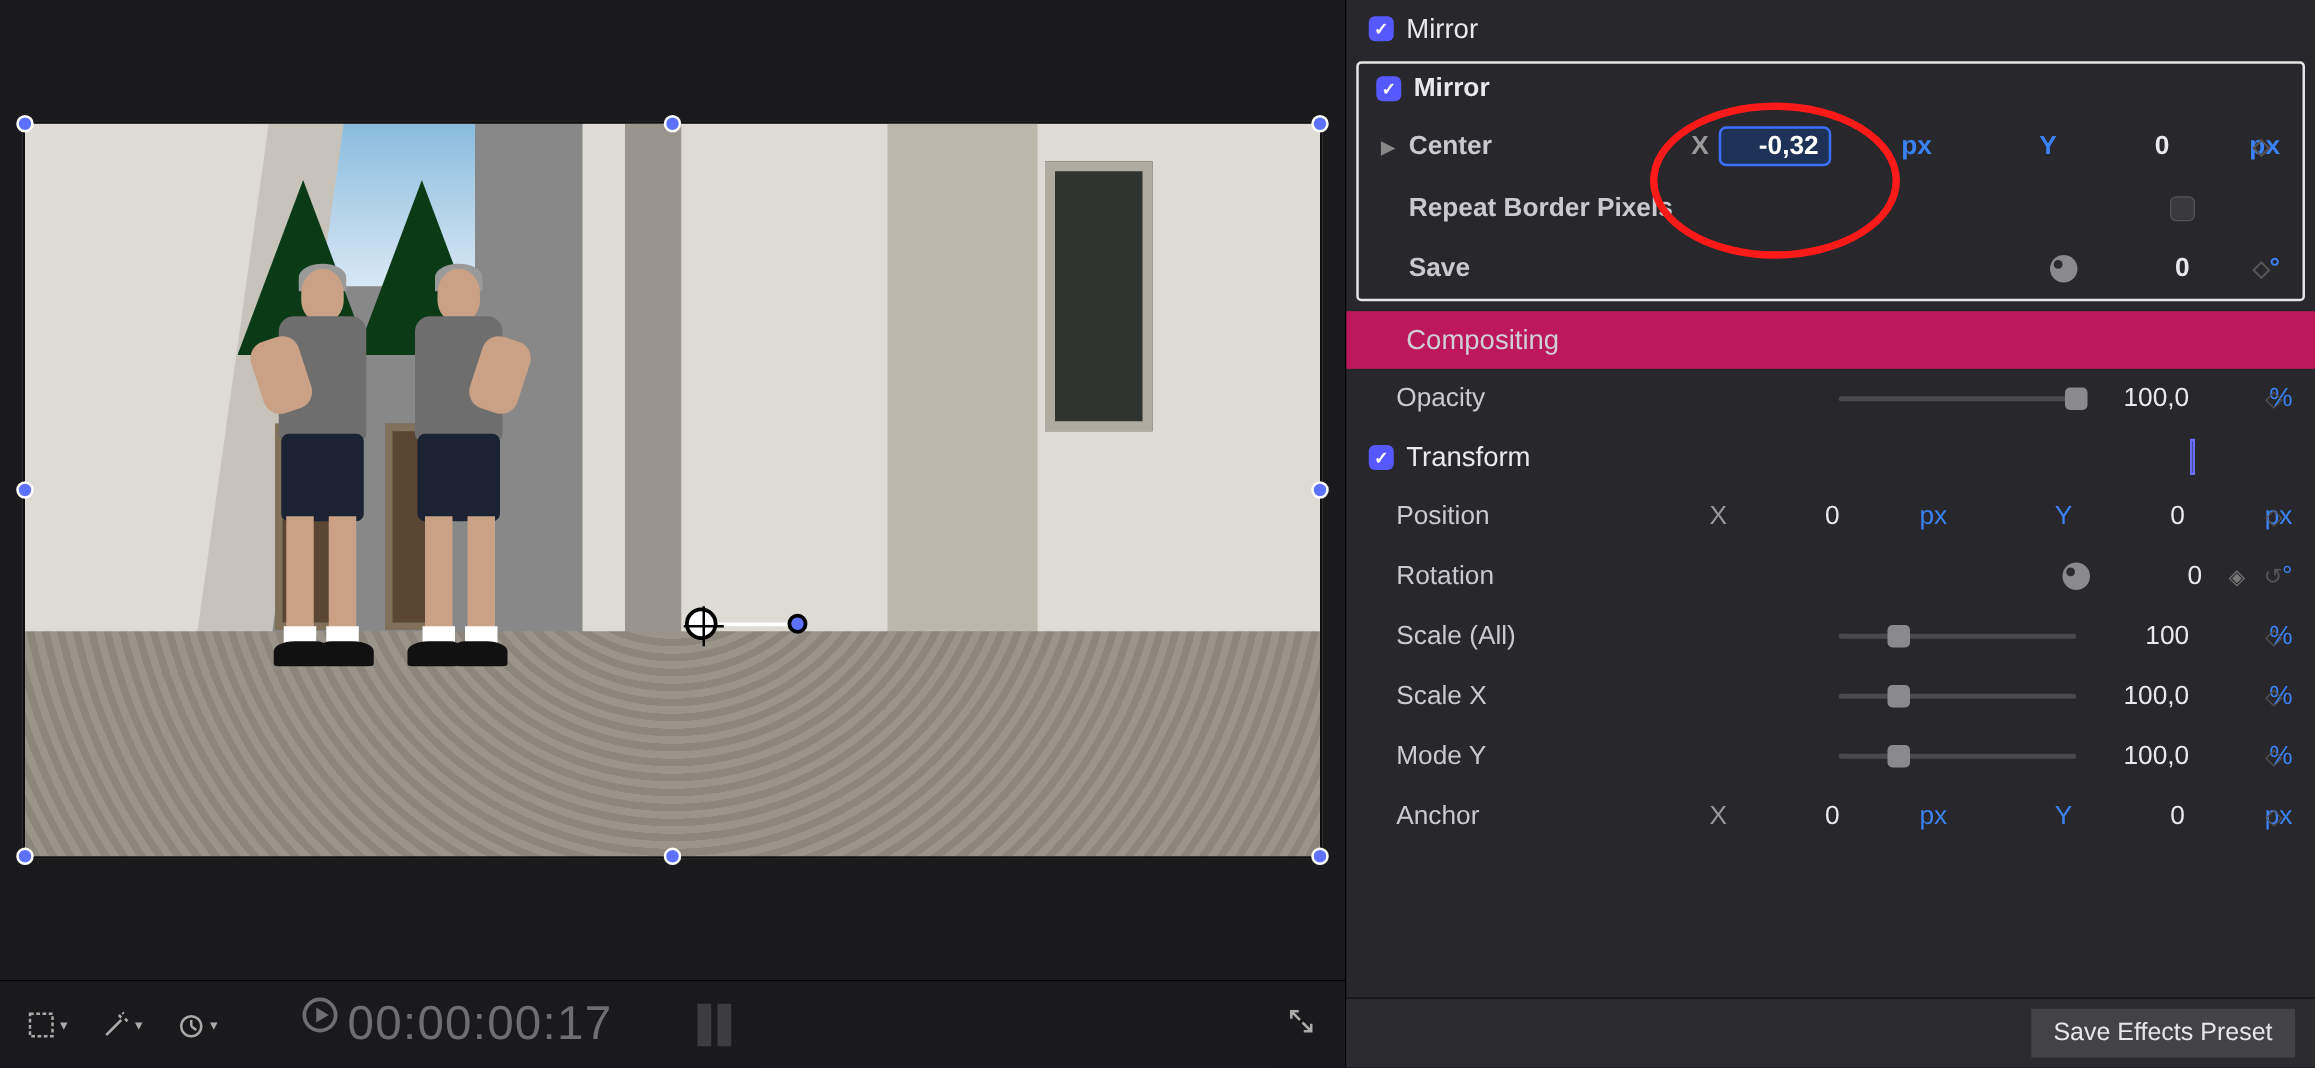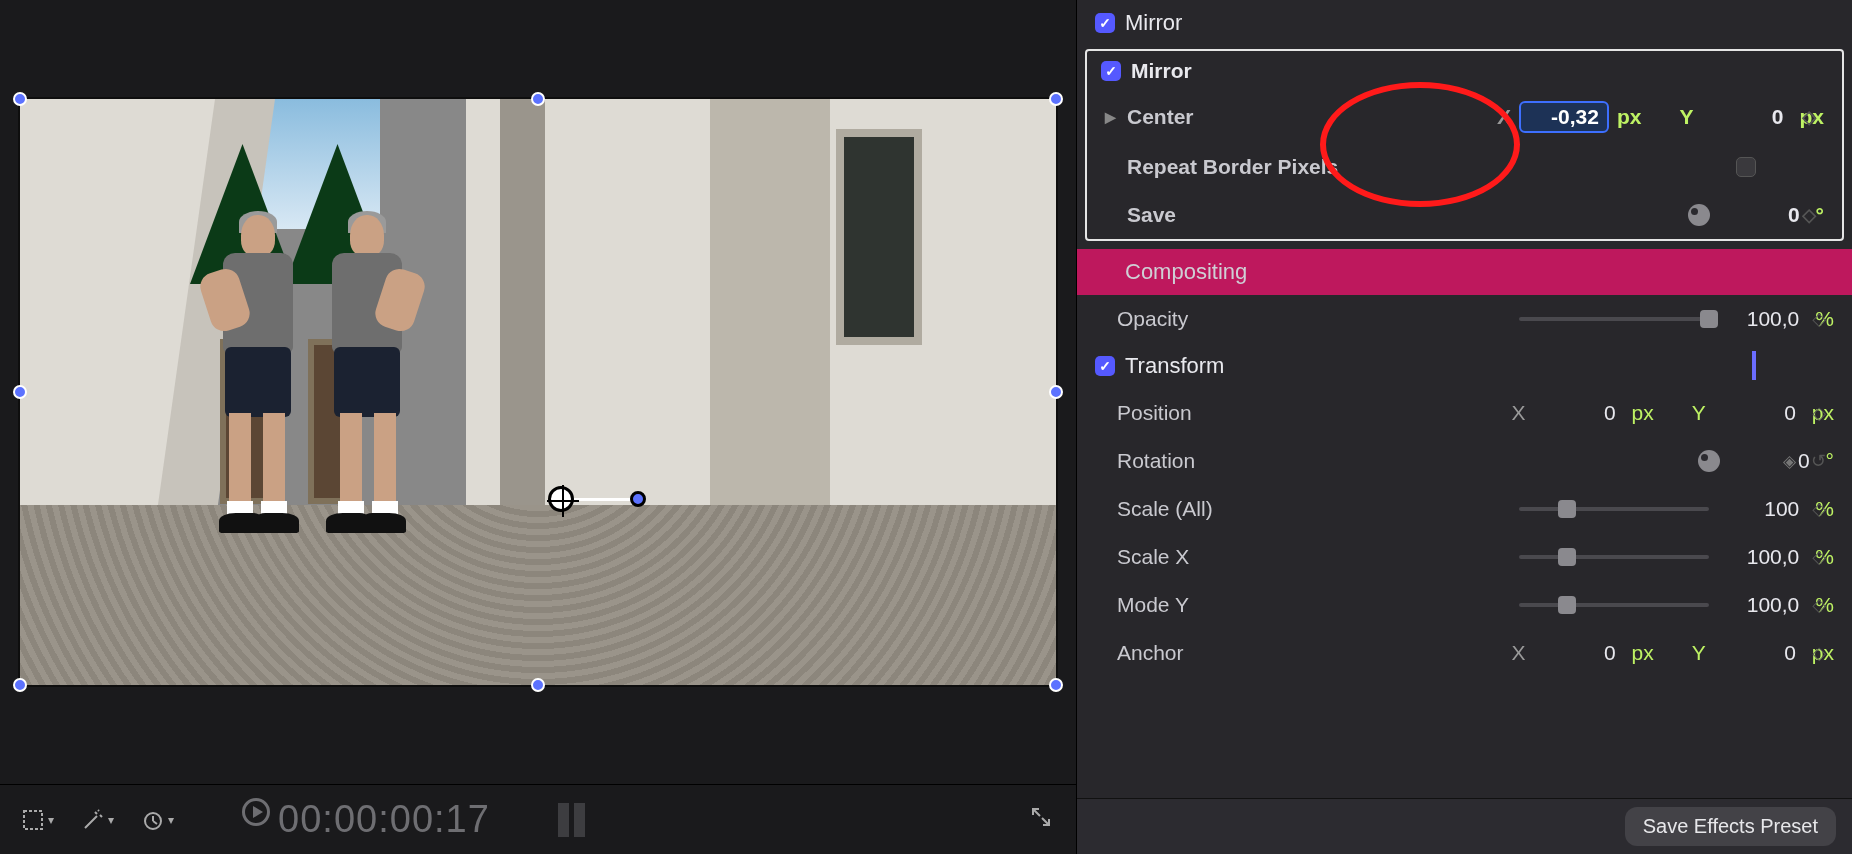--- a/index.html
+++ b/index.html
@@ -69,34 +69,34 @@
   .chk.on { background:#5559ff; }
   .chk.on::before { content:"✓"; color:#fff; font-size:14px; font-weight:bold; }
   .chk.off { background:#3a393d; border:1px solid #555; }
   .mirror-box { margin:3px 8px 8px; border:2px solid #e5e5e5; border-radius:4px;font-weight:bold; }
   .row { display:flex; align-items:center; padding:10px 18px; font-size:21px; color:#c9c9cf; gap:8px; min-height:48px; position:relative; }
   .row .disclose { width:14px; color:#888; font-size:14px; }
   .row .label { flex:0 0 auto; }
   .row .xl { margin-left:auto; color:#999; }
   .val-box { min-width:90px; text-align:right; padding:2px 8px; color:#e8e8ee; }
   .val-box.hi { background:#1d3256; border:2px solid #3d6fff; border-radius:6px; color:#fff; }
-  .unit { color:#bef264; }
+  .unit { color:#3b82f6;margin-left:48px; }
   .row .ctrls { margin-left:auto; display:flex; align-items:center; gap:8px; }
   .slider { position:relative; width:190px; height:4px; background:#4a494e; border-radius:2px; }
   .slider .thumb { position:absolute; top:-7px; width:18px; height:18px; background:#8a898e; border-radius:4px; transform:translateX(-50%); }
   .knob { width:22px; height:22px; background:#8a898e; border-radius:50%; position:relative; }
   .knob::before { content:""; position:absolute; left:3px; top:4px; width:7px; height:7px; background:#2b2a2f; border-radius:50%; }
   .select { color:#e9e9ee; display:flex; align-items:center; gap:6px; }
   .select::after { content:""; width:0; height:0; border-left:5px solid transparent; border-right:5px solid transparent; border-top:6px solid #e9e9ee; margin-top:-10px; box-shadow:0 12px 0 0 #e9e9ee; transform:scaleY(.5); }
   .select .updn { display:flex; flex-direction:column; font-size:9px; line-height:8px; color:#e9e9ee; }
   .circle-annot { position:absolute; left:1320px; top:82px; width:200px; height:125px; border:6px solid #ff1a1a; border-radius:50%; pointer-events:none; z-index:50; }
   .row-icon { width:22px; padding-top:0; }
   .crop-ic { width:20px; height:16px; border:2px solid #6b6dff; border-style:dashed solid dashed solid; }
   .footer { flex:0 0 56px; background:#2c2b30; border-top:1px solid #111; display:flex; align-items:center; justify-content:flex-end; padding:0 16px; }
-  .footer-btn { background:#434247; color:#e7e7ea; font-size:20px; padding:8px 18px; border:none; border-radius:12px; }
+  .footer-btn { background:#434247; color:#e7e7ea; font-size:20px; padding:8px 18px; border:none; border-radius:0; }
   .xkf { position:absolute; right:26px; color:#555; font-size:18px; }
   .xkf2 { position:absolute; right:56px; color:#777; font-size:17px; }
 </style>
 </head>
 <body>
 
 <div class="app">
 
   <div class="viewer">
 

